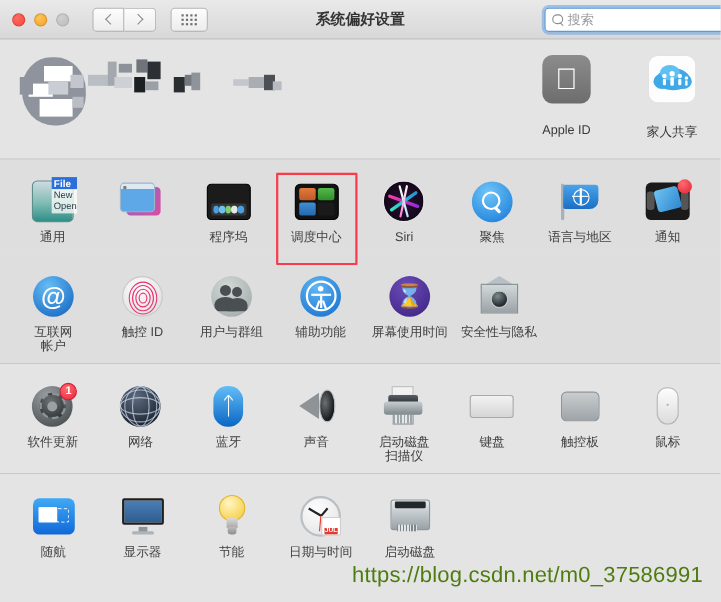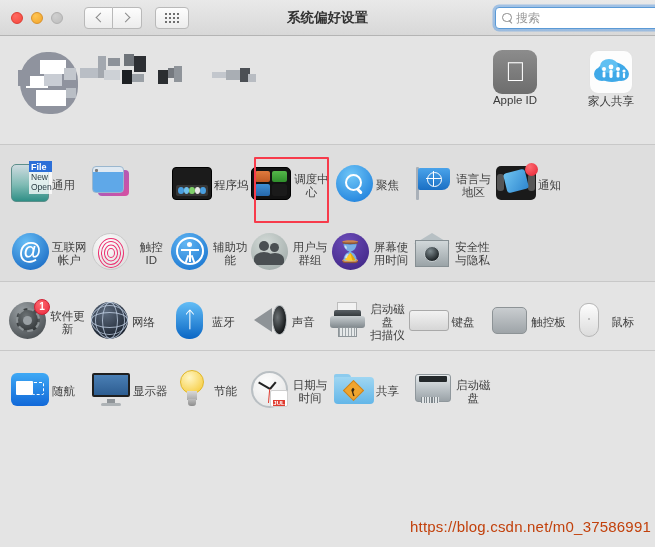--- a/index.html
+++ b/index.html
@@ -110,21 +110,21 @@
     position: absolute; border-radius: 46% 48% 44% 50%;
     background: #8f939e;
   }
   .mz { position: absolute; }
 
   .apple-id-group {
     position: absolute; right: 8px; top: 14px;
     display: flex; gap: 24px;
   }
   .acct-item { width: 72px; text-align: center; }
-  .acct-label { margin-top: 0; font-size: 11.5px; color: #3a3a3a; }
+  .acct-label { margin-top: 19px; font-size: 11.5px; color: #3a3a3a; }
 
   .icon-appleid {
     width: 44px; height: 44px; margin: 0 auto;
     border-radius: 9px;
     background: linear-gradient(to bottom, #8c8c8c, #6d6d6d);
     display: flex; align-items: center; justify-content: center;
     color: #fff; font-size: 27px; line-height: 1;
   }
   .icon-family {
     width: 44px; height: 44px; margin: 0 auto;
@@ -141,21 +141,21 @@
   .section.s4 { background: #e4e4e4; }
 
   .row {
     display: flex;
     padding: 0 8px;
   }
   .pref {
     position: relative;
     width: 81px;
     padding: 6px 0 4px 0;
-    display: flex; flex-direction: row; align-items: center;
+    display: flex; flex-direction: column; align-items: center;
   }
   .pref .glyph {
     width: 44px; height: 44px;
     display: flex; align-items: center; justify-content: center;
     position: relative;
   }
   .pref .label {
     margin-top: 5px;
     font-size: 11.5px; color: #404040; text-align: center;
     line-height: 13px; white-space: pre-line;
@@ -583,22 +583,22 @@
     position: absolute; left: 4px; top: 4px; width: 28px; height: 6px;
     background: #23282b; border-radius: 1px;
   }
   .ic-startup .conn {
     position: absolute; left: 6px; bottom: 3px; width: 18px; height: 6px;
     background: repeating-linear-gradient(to right, #7e868b 0 1.2px, #e1e5e7 1.2px 2.6px);
   }
 
   
   .watermark {
-    position: absolute; right: 4px; bottom: 12px;
-    font-size: 15px; color: #c2410c; letter-spacing: 0.2px;
+    position: absolute; right: 16px; bottom: 12px;
+    font-size: 20px; color: #4d7c0f; letter-spacing: 0.2px;
     font-family: "Liberation Sans", sans-serif;
     white-space: nowrap;
     pointer-events: none;
   }
 </style>
 </head>
 <body>
 
 <div id="app">
 
@@ -746,20 +746,31 @@
           <div class="ic-mission">
             <span style="background:linear-gradient(to bottom,#e07a3e,#c05a24)"></span>
             <span style="background:linear-gradient(to bottom,#55b84a,#2f8f2c)"></span>
             <span style="background:linear-gradient(to bottom,#3f8fd4,#2668ab)"></span>
             <span style="background:#1a1a1a"></span>
           </div>
         </div>
         <div class="label">调度中心</div>
       </div>
 
+      <div class="pref">
+        <div class="glyph">
+          <div class="ic-siri">
+            <span class="wave" style="background:linear-gradient(90deg,#ff3da6,#8a2be2); transform:translate(-50%,-50%) rotate(20deg);"></span>
+            <span class="wave" style="background:linear-gradient(90deg,#37e6c8,#1f8fd6); transform:translate(-50%,-50%) rotate(-35deg);"></span>
+            <span class="wave" style="background:linear-gradient(90deg,#ffffff,#b9e6ff); height:2px; transform:translate(-50%,-50%) rotate(75deg);"></span>
+            <span class="wave" style="background:linear-gradient(90deg,#ff7bd5,#ffffff); height:2px; transform:translate(-50%,-50%) rotate(-78deg);"></span>
+          </div>
+        </div>
+        <div class="label">Siri</div>
+      </div>
 
       <div class="pref">
         <div class="glyph">
           <div class="ic-spotlight">
               <span class="m2"></span>
             </div>
         </div>
         <div class="label">聚焦</div>
       </div>
 
@@ -804,45 +815,45 @@
       <div class="pref">
         <div class="glyph">
           <div class="ic-touchid">
             <span class="arc" style="width:8px;  height:10px;"></span>
             <span class="arc" style="width:14px; height:17px;"></span>
             <span class="arc" style="width:20px; height:24px;"></span>
             <span class="arc" style="width:26px; height:30px;"></span>
           </div>
         </div>
         <div class="label">触控 ID</div>
+      </div>
+
+      <div class="pref">
+        <div class="glyph">
+          <div class="ic-users">
+            <span class="head" style="left:8px;  top:8px;  width:10px; height:10px;"></span>
+            <span class="body" style="left:3px;  top:19px; width:20px; height:13px;"></span>
+            <span class="head" style="left:19px; top:10px; width:9px;  height:9px;"></span>
+            <span class="body" style="left:15px; top:20px; width:18px; height:12px;"></span>
+          </div>
+        </div>
+        <div class="label">用户与群组</div>
       </div>
 
       <div class="pref">
         <div class="glyph">
           <div class="ic-access">
             <span class="ring">
                 <i class="h"></i>
                 <i class="arms"></i>
                 <i class="legs"></i>
               </span>
           </div>
         </div>
         <div class="label">辅助功能</div>
-      </div>
-
-      <div class="pref">
-        <div class="glyph">
-          <div class="ic-users">
-            <span class="head" style="left:8px;  top:8px;  width:10px; height:10px;"></span>
-            <span class="body" style="left:3px;  top:19px; width:20px; height:13px;"></span>
-            <span class="head" style="left:19px; top:10px; width:9px;  height:9px;"></span>
-            <span class="body" style="left:15px; top:20px; width:18px; height:12px;"></span>
-          </div>
-        </div>
-        <div class="label">用户与群组</div>
       </div>
 
       <div class="pref">
         <div class="glyph">
           <div class="ic-screentime">
               <span class="hg">⌛</span>
             </div>
         </div>
         <div class="label">屏幕使用时间</div>
       </div>
@@ -986,30 +997,20 @@
               <span class="hand s"></span>
             <span class="cal">
               <span class="mo">JUL</span>
               
             </span>
           </div>
         </div>
         <div class="label">日期与时间</div>
       </div>
 
-      <div class="pref">
-        <div class="glyph">
-          <div class="ic-sharing">
-              <span class="tab"></span>
-              <span class="folder"></span>
-              <span class="sign"></span>
-            </div>
-        </div>
-        <div class="label">共享</div>
-      </div>
 
 
       <div class="pref">
         <div class="glyph">
           <div class="ic-startup">
               <span class="disk"></span>
               <span class="lbl"></span>
               <span class="conn"></span>
             </div>
         </div>

